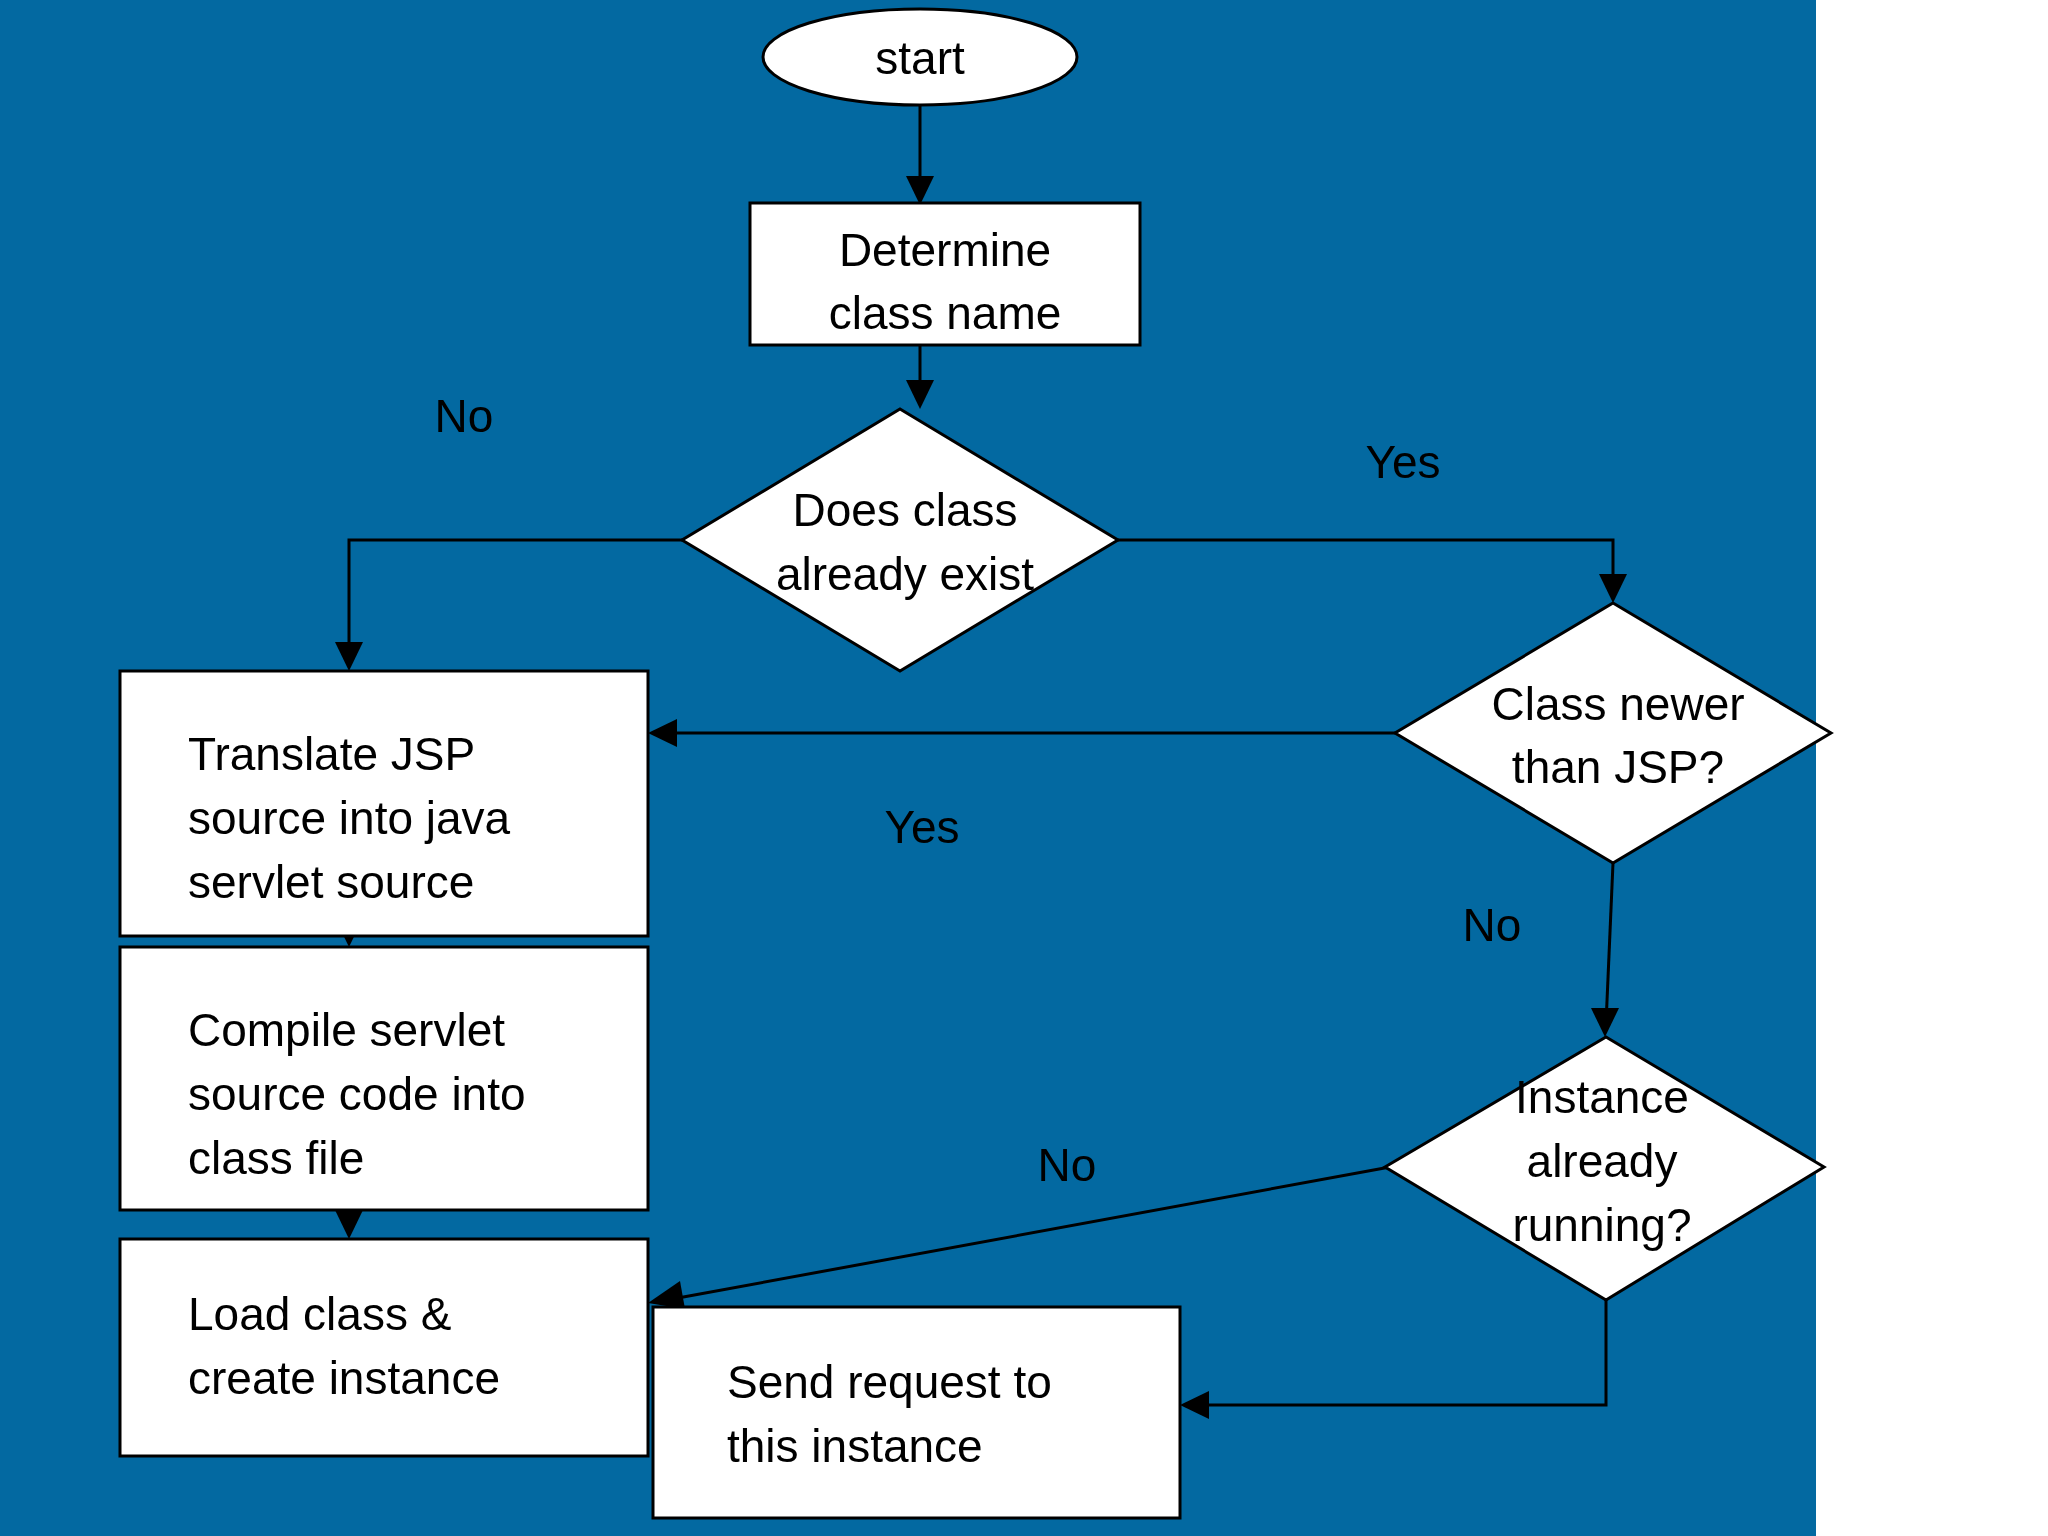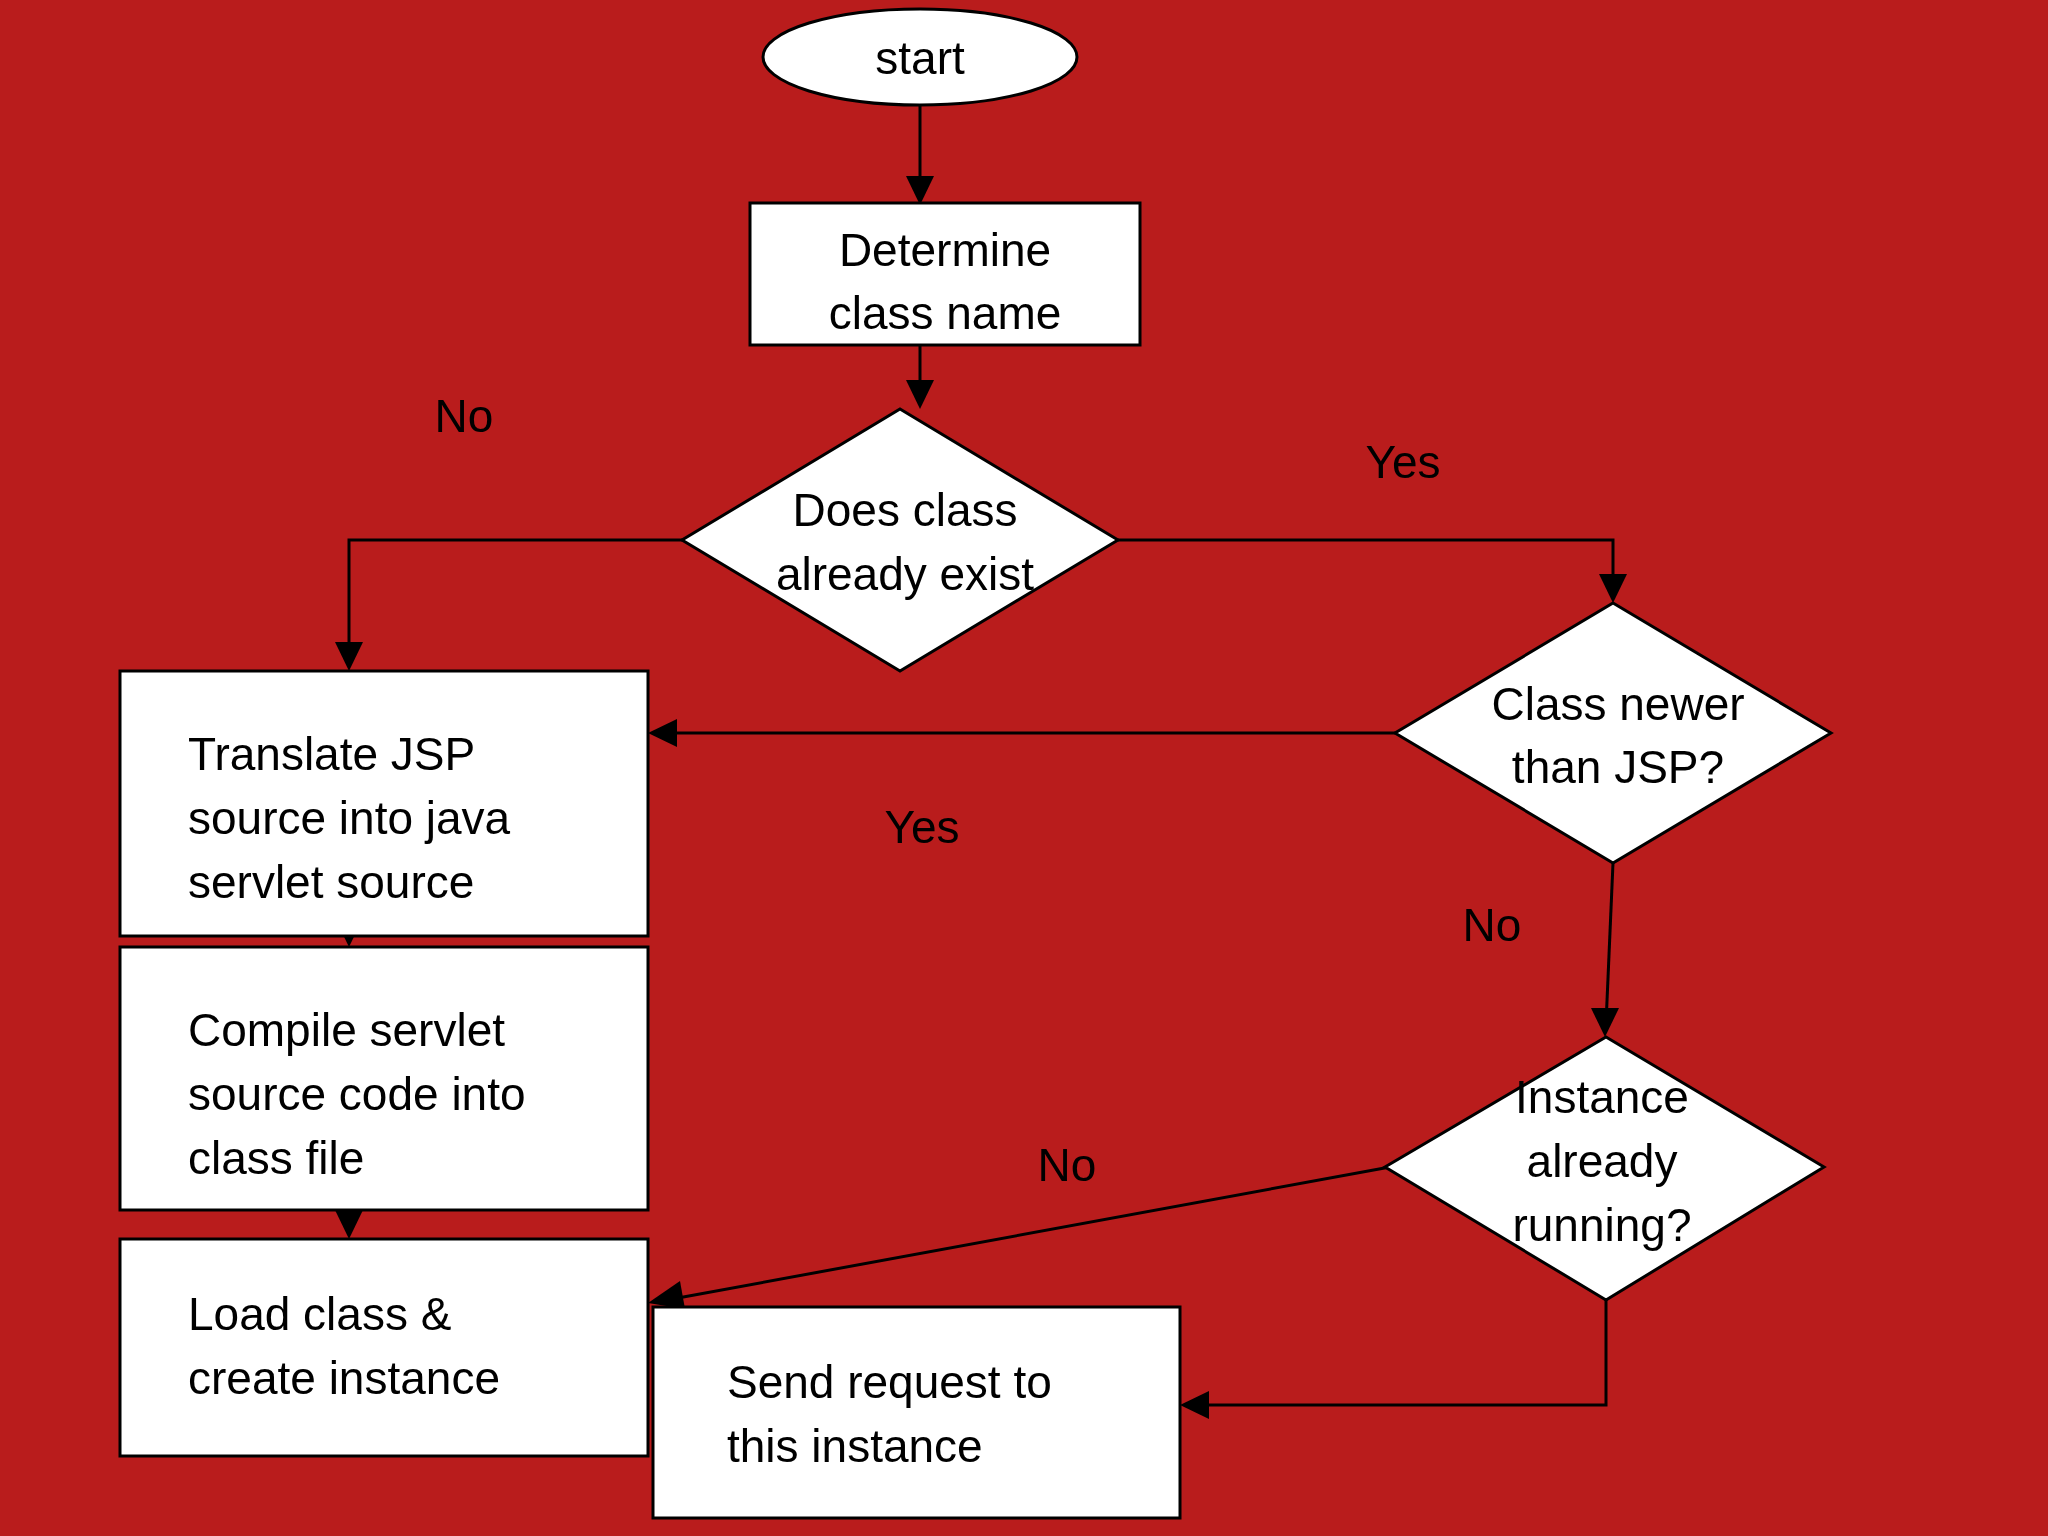--- a/index.html
+++ b/index.html
@@ -8,23 +8,23 @@
     background: #ffffff;
   }
   body {
     width: 2048px;
     height: 1536px;
     overflow: hidden;
     font-family: "Liberation Sans", sans-serif;
   }
   #flow-root {
     position: relative;
-    width: 2048px;
+    width: 1816px;
     height: 1536px;
-    background: #b91c1c;
+    background: #0369a1;
   }
   svg#flow-svg {
     display: block;
     width: 2048px;
     height: 1536px;
   }
   .shape-outline {
     fill: #ffffff;
     stroke: #000000;
     stroke-width: 3;

